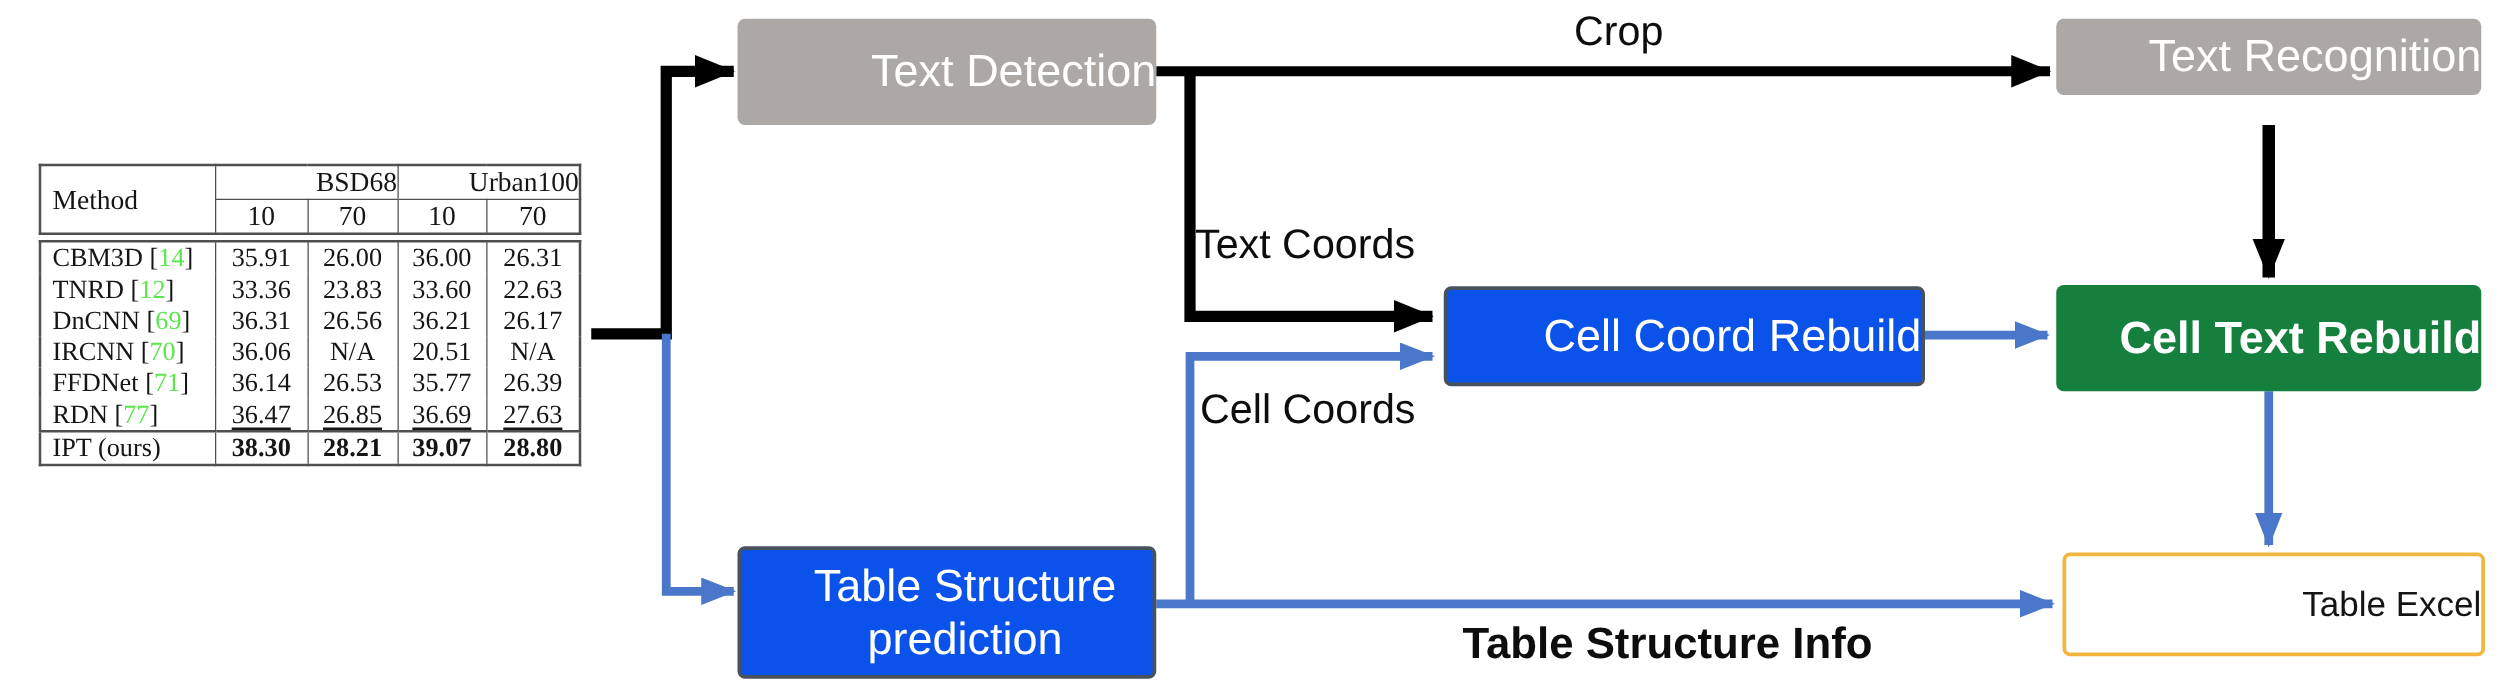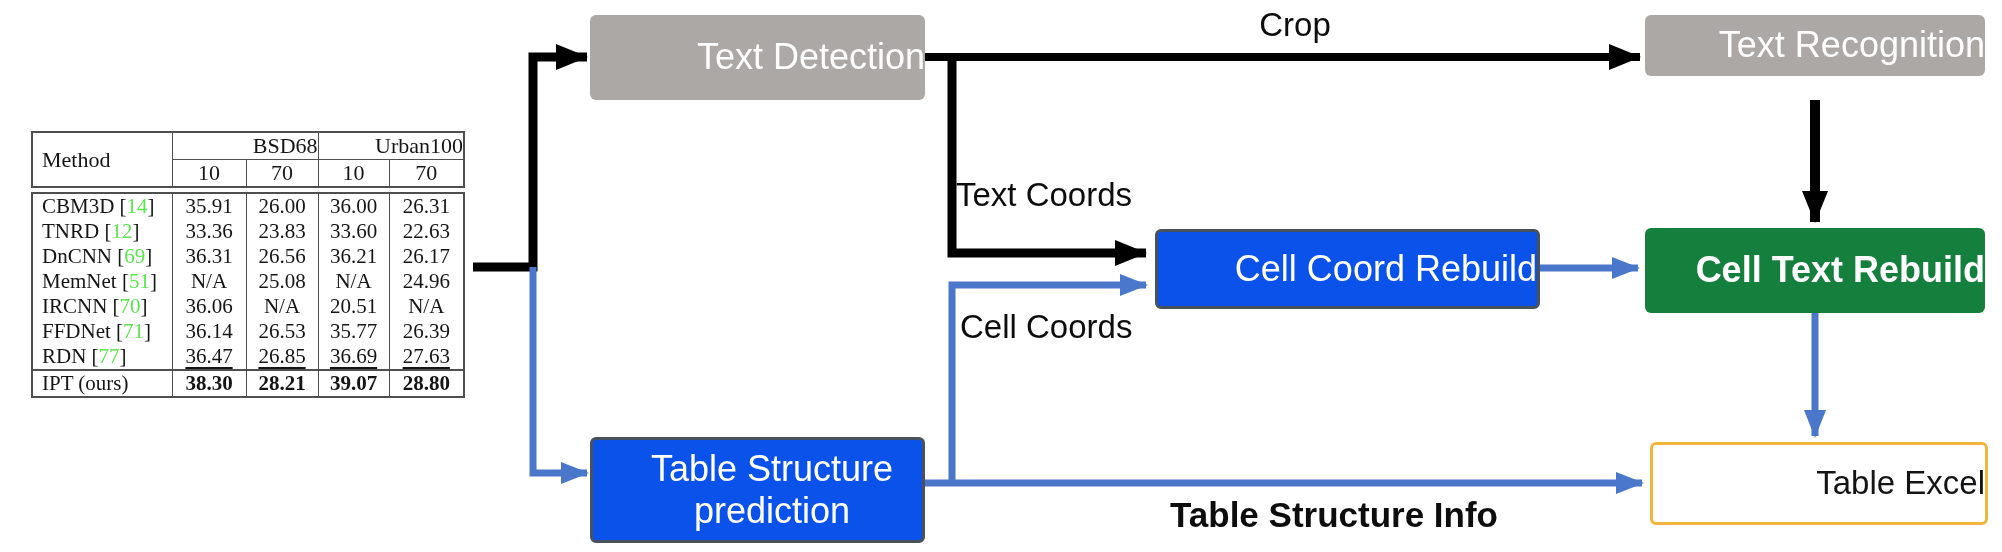--- a/index.html
+++ b/index.html
@@ -11,21 +11,21 @@
 
   
   .node {
     position:absolute; display:flex; align-items:center; justify-content:flex-end;
     color:#fff; font-size:36px; border-radius:6px; text-align:center; line-height:1.18;
     box-sizing:border-box;
   }
   .node.gray   { background:#aba8a5; }
   .node.blue   { background:#0b52ea; border:3px solid #48525d; }
   .node.orange { background:#15803d;font-weight:bold; }
-  .node.excel  { background:#ffffff; border:3px solid #f2b63e; color:#141414; font-size:33px; }
+  .node.excel  { background:#ffffff; border:3px solid #f2b63e; color:#141414; font-size:28px; }
 
   
   .elabel { position:absolute; color:#0d0d0d; font-size:33px; white-space:nowrap; }
   .elabel.bold { font-weight:600; font-size:35px; }
   .elabel.center { text-align:center; }
 
   
   .ptable { position:absolute; left:31px; top:131px; width:432px; font-family:"Liberation Serif", serif; color:#151515; }
   .tbl { border-collapse:collapse; table-layout:fixed; width:432px; }
   .tbl-head { border:2px solid #4f4f4f; margin-bottom:0; }
@@ -113,27 +113,20 @@
         <td class="vl v"><span>22.63</span></td>
       </tr>
       <tr>
         <td class="method-col"><span>DnCNN</span> <span class="cite-wrap">[<span class="cite">69</span>]</span></td>
         <td class="vl v"><span>36.31</span></td>
         <td class="vl v"><span>26.56</span></td>
         <td class="vl v"><span>36.21</span></td>
         <td class="vl v"><span>26.17</span></td>
       </tr>
       <tr>
-        <td class="method-col"><span>MemNet</span> <span class="cite-wrap">[<span class="cite">51</span>]</span></td>
-        <td class="vl v"><span>N/A</span></td>
-        <td class="vl v"><span>25.08</span></td>
-        <td class="vl v"><span>N/A</span></td>
-        <td class="vl v"><span>24.96</span></td>
-      </tr>
-      <tr>
         <td class="method-col"><span>IRCNN</span> <span class="cite-wrap">[<span class="cite">70</span>]</span></td>
         <td class="vl v"><span>36.06</span></td>
         <td class="vl v"><span>N/A</span></td>
         <td class="vl v"><span>20.51</span></td>
         <td class="vl v"><span>N/A</span></td>
       </tr>
       <tr>
         <td class="method-col"><span>FFDNet</span> <span class="cite-wrap">[<span class="cite">71</span>]</span></td>
         <td class="vl v"><span>36.14</span></td>
         <td class="vl v"><span>26.53</span></td>

